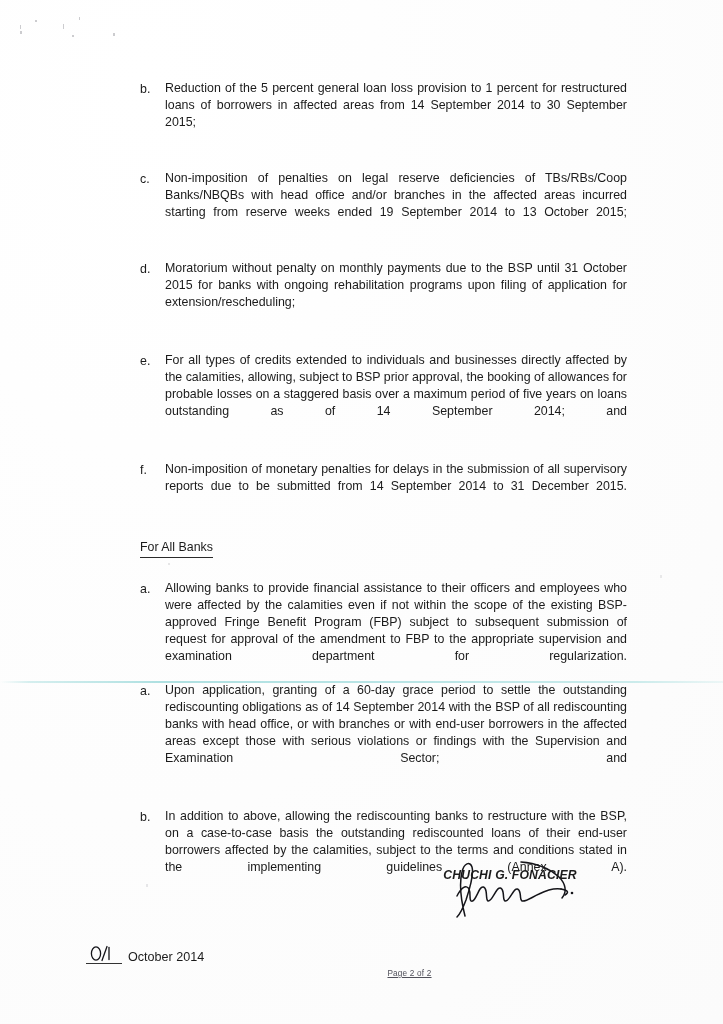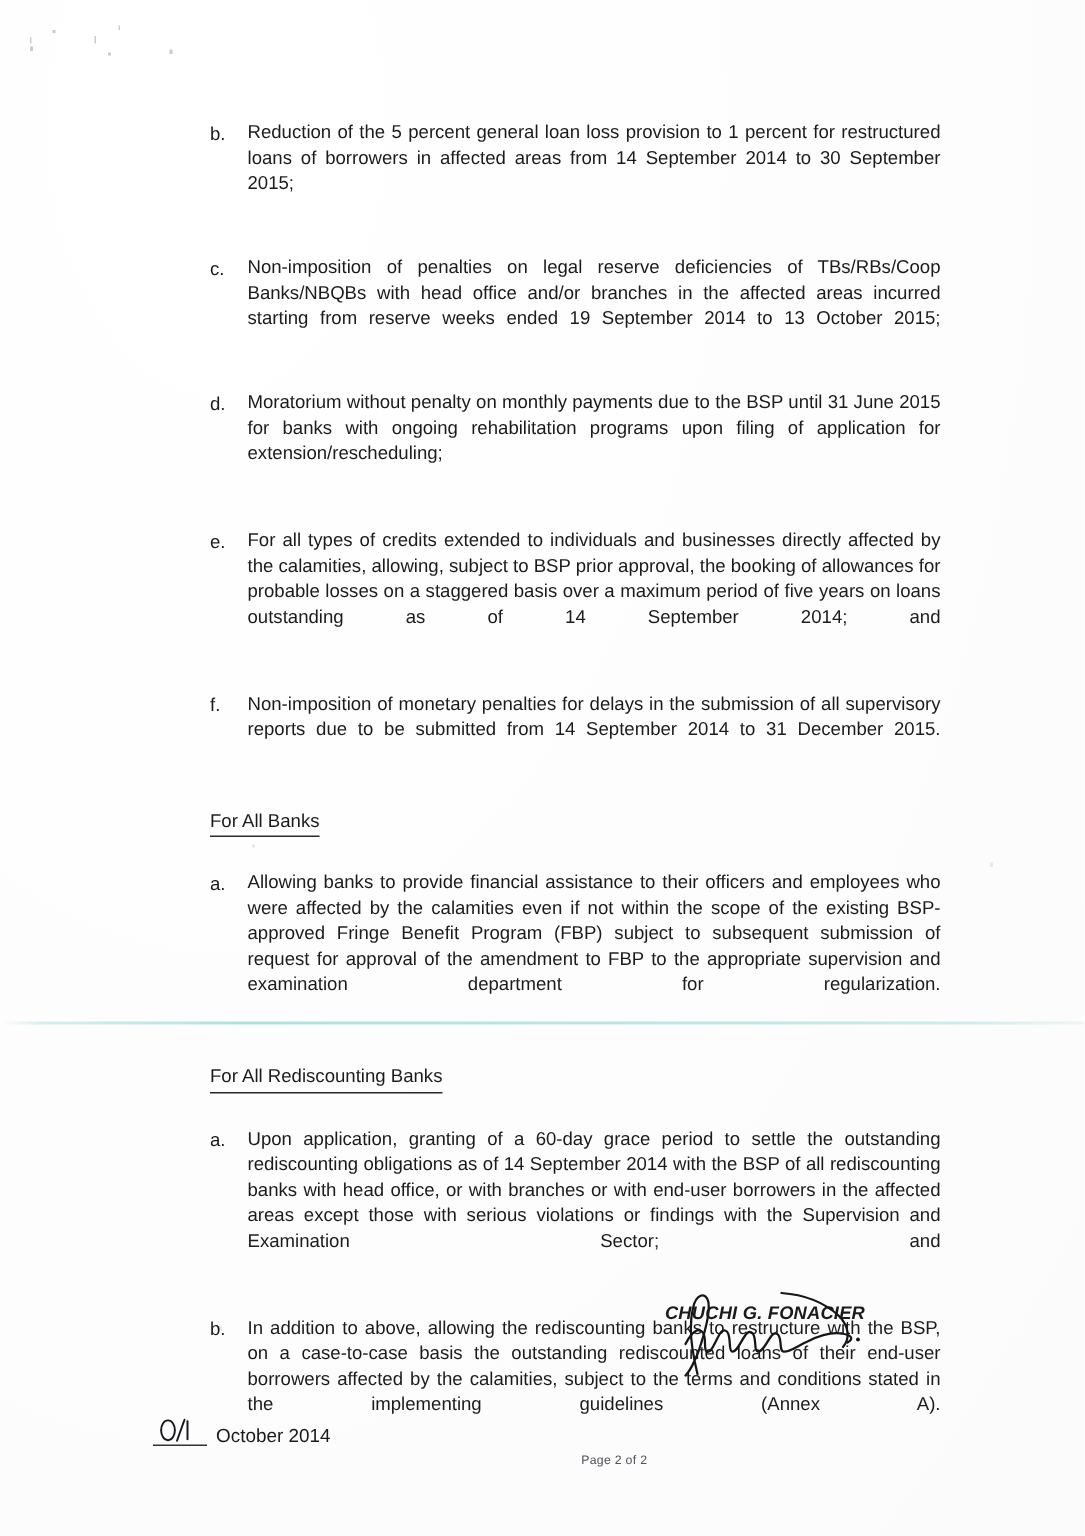--- a/index.html
+++ b/index.html
@@ -119,21 +119,21 @@
   .sig-title {
     font-size: 12.2px;
     margin-top: 2px;
     position: relative;
     z-index: 1;
   }
 
   
   .date-line {
     position: absolute;
-    left: 102px;
+    left: 86px;
     top: 946px;
     display: flex;
     align-items: flex-end;
     font-size: 12.6px;
   }
   .date-blank {
     position: relative;
     width: 36px;
     height: 17px;
     border-bottom: 1.2px solid #333;
@@ -153,20 +153,21 @@
     position: absolute;
     left: 0;
     top: 969px;
     width: 723px;
     text-align: center;
     padding-left: 96px;
     box-sizing: border-box;
     font-size: 8.2px;
     color: #50505a;
     letter-spacing: .2px;
+    text-decoration: underline;
   }
 </style>
 </head>
 <body>
 
 <div class="page">
 
   <div class="speck" style="left:20px;  top:25px;  width:1px; height:4px;"></div>
   <div class="speck" style="left:20px;  top:31px;  width:2px; height:3px;"></div>
   <div class="speck" style="left:35px;  top:20px;  width:2px; height:2px;"></div>
@@ -187,21 +188,21 @@
       <div class="item-text">Reduction of the 5 percent general loan loss provision to 1 percent for restructured loans of borrowers in affected areas from 14 September 2014 to 30 September  2015;</div>
     </div>
 
     <div class="item">
       <div class="item-marker">c.</div>
       <div class="item-text">Non-imposition of penalties on legal reserve deficiencies of TBs/RBs/Coop Banks/NBQBs with head office and/or branches in the affected areas incurred starting from reserve weeks ended 19 September 2014 to 13 October 2015;</div>
     </div>
 
     <div class="item" style="margin-bottom:24px;">
       <div class="item-marker">d.</div>
-      <div class="item-text">Moratorium without penalty on monthly payments due to the BSP until 31 June 2015 for banks with ongoing rehabilitation programs upon filing of application for extension/rescheduling;</div>
+      <div class="item-text">Moratorium without penalty on monthly payments due to the BSP until 31 October 2015 for banks with ongoing rehabilitation programs upon filing of application for extension/rescheduling;</div>
     </div>
 
     <div class="item" style="margin-bottom:24px;">
       <div class="item-marker">e.</div>
       <div class="item-text">For all types of credits extended to individuals and businesses directly affected by the calamities, allowing, subject to BSP prior approval, the booking of allowances for probable losses on a staggered basis over a maximum period of five years on loans outstanding as of 14 September 2014; and</div>
     </div>
 
     <div class="item" style="margin-bottom:0;">
       <div class="item-marker">f.</div>
       <div class="item-text">Non-imposition of monetary penalties for delays in the submission of all supervisory reports due to be submitted from 14 September 2014 to 31 December 2015.</div>
@@ -209,23 +210,20 @@
 
     <div class="heading-wrap">
       <div class="section-heading">For All Banks</div>
     </div>
 
     <div class="item" style="margin-bottom:0;">
       <div class="item-marker">a.</div>
       <div class="item-text">Allowing banks to provide financial assistance to their officers and employees who were affected by the calamities even if not within the scope of the existing BSP-approved Fringe Benefit Program (FBP) subject to subsequent submission of request for approval of the amendment to FBP to the appropriate supervision and examination department for regularization.</div>
     </div>
 
-    <div class="heading-wrap">
-      <div class="section-heading">For All Rediscounting Banks</div>
-    </div>
 
     <div class="item" style="margin-bottom:24px;">
       <div class="item-marker">a.</div>
       <div class="item-text">Upon application, granting of a 60-day grace period to settle the outstanding rediscounting obligations as of 14 September 2014 with the BSP of all rediscounting banks with head office, or with branches or with end-user borrowers in the affected areas except those with serious violations or findings with the Supervision and Examination Sector; and</div>
     </div>
 
     <div class="item" style="margin-bottom:0;">
       <div class="item-marker">b.</div>
       <div class="item-text">In addition to above, allowing the rediscounting banks to restructure with the BSP, on a case-to-case basis the outstanding rediscounted loans of their end-user borrowers affected by the calamities, subject to the terms and conditions stated in the implementing guidelines (Annex A).</div>
     </div>

